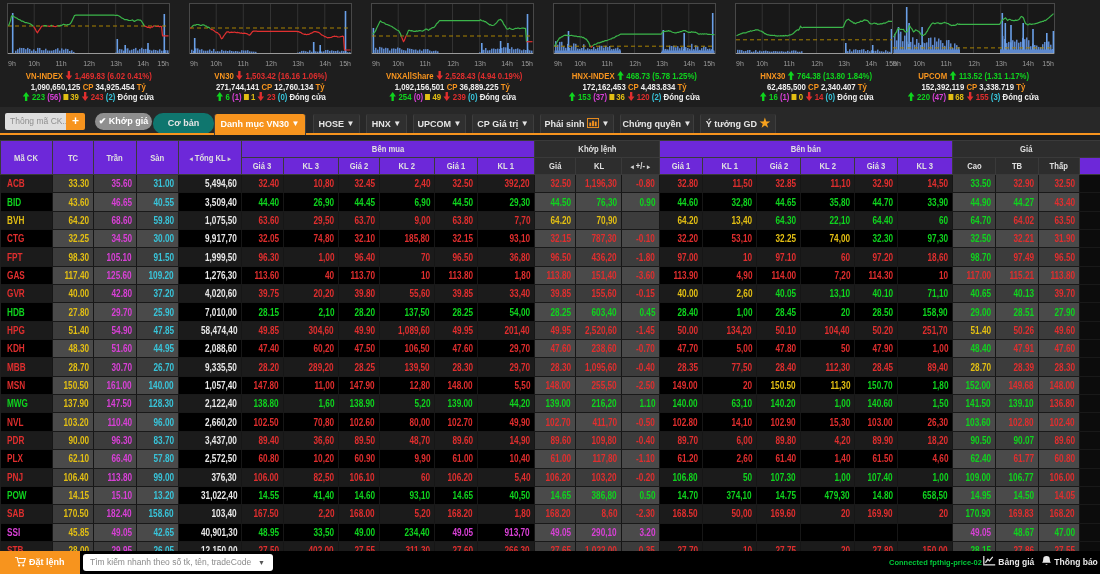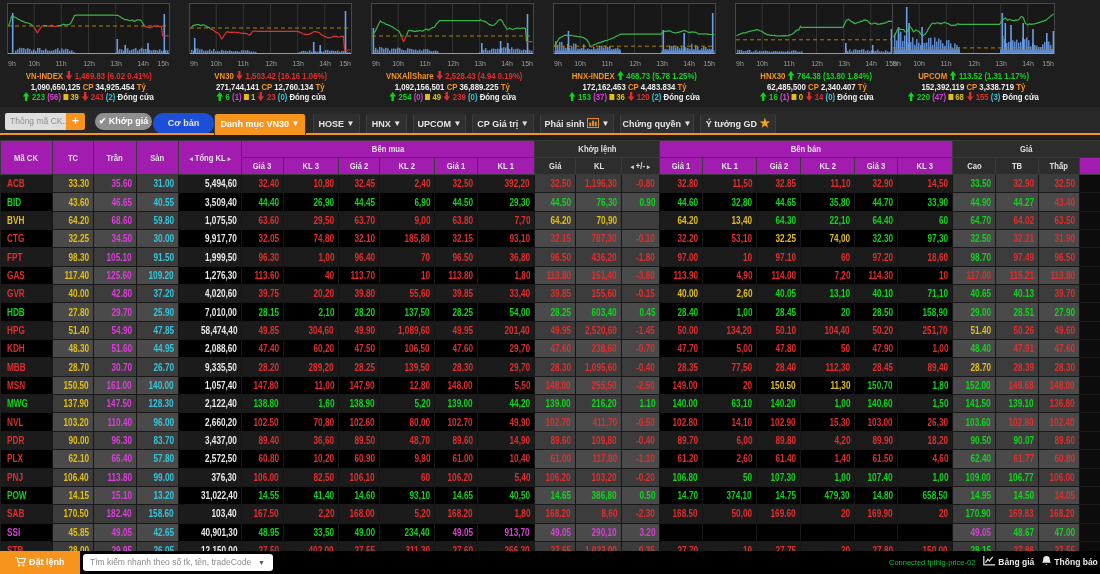--- a/index.html
+++ b/index.html
@@ -16,30 +16,30 @@
 #menubar { position:absolute; left:0; top:107px; width:1100px; height:26px; background:#282828; }
 #menuline { position:absolute; left:0; top:133px; width:1100px; height:2px; background:#f7941e; z-index:3; }
 .mi { position:absolute; top:6px; height:17px; line-height:17px; }
 #inputck { left:5px; width:61px; background:#dedede; border:none; border-radius:2px 0 0 2px;
   color:#8f8f8f; font-size:8.5px; padding-left:5px; white-space:nowrap; overflow:hidden; }
 #plusbtn { left:66px; width:19px; background:#f7941e; border-radius:0 2px 2px 0; color:#fff;
   font-weight:bold; text-align:center; font-size:12px; }
 #pillbg { left:95px; width:57px; background:#8f8f8f; border-radius:9px; color:#fff; font-size:9px;
   font-weight:bold; text-align:center; }
 #coban { left:153px; width:61px; top:6px; height:21px; line-height:21px; color:#e5e5e5; font-size:9px;
-  font-weight:bold; text-align:center; background:#1d4ed8; border-radius:10px; }
+  font-weight:bold; text-align:center; background:#0f766e; border-radius:10px; }
 .tab { position:absolute; top:7px; height:19px; line-height:19px; background:#2f2f2f; color:#e5e5e5;
   font-size:9px; font-weight:bold; text-align:center; border-radius:2px 2px 0 0; border-left:1px solid #3e3e3e; border-right:1px solid #3e3e3e;}
 .tabact { background:#f7941e; color:#fff; height:21px; z-index:4; border-radius:3px 3px 0 0; }
 .dn { font-size:8px; vertical-align:0.5px; }
 
 #tablewrap { position:absolute; left:0; top:140px; width:1100px; height:411px; overflow:hidden; }
 table.board { border-collapse:collapse; table-layout:fixed; width:1100px; }
 table.board th, table.board td { overflow:hidden; white-space:nowrap; }
-.h1 th, .h2 th { height:17px; background:#a21caf; color:#e0e0e0; font-size:9px; font-weight:bold;
+.h1 th, .h2 th { height:17px; background:#6d28d9; color:#e0e0e0; font-size:9px; font-weight:bold;
   border:1px solid #3a3a3a; text-align:center; }
 .h1 th span.hx, .h2 th span.hx { display:inline-block; transform:scaleX(0.85); transform-origin:50% 50%; }
 th.hk { background:#2d2d2d; }
 .arr { font-size:7px; color:#cfcfcf; }
 td { height:18.35px; font-size:10px; font-weight:bold; border-right:1px solid #161616; border-bottom:1px solid #191919; }
 .tx { display:inline-block; transform:scaleX(0.82); }
 td.n .tx { transform-origin:100% 50%; }
 td.sym .tx { transform-origin:0 50%; }
 td.sym { text-align:left; padding-left:6px; font-size:10px; }
 td.n { text-align:right; padding-right:4px; }
@@ -47,21 +47,21 @@
 .rb { background:#000000; }
 .ga { background:#3c3c3c; }
 .gb { background:#4a4a4a; }
 
 #botbar { position:absolute; left:0; top:551px; width:1100px; height:23px; background:#000; }
 #datlenh { position:absolute; left:0; top:0; width:80px; height:23px; background:#f7941e;
   color:#fff; font-size:9px; font-weight:bold; text-align:center; line-height:23px; }
 #search { position:absolute; left:83px; top:3px; width:190px; height:17px; background:#fff; border-radius:3px;
   color:#8a8a8a; font-size:8.5px; line-height:17px; padding-left:7px; }
 #searcharr { position:absolute; right:8px; top:0; color:#555; font-size:7px; }
-#conn { position:absolute; left:889px; top:0; height:17px; line-height:23px; color:#00c838; font-size:7.5px; }
+#conn { position:absolute; left:889px; top:0; height:17px; line-height:23px; color:#00c838; font-size:7.5px;font-weight:bold; }
 #bgia { white-space:nowrap; position:absolute; left:983px; top:0; height:23px; line-height:23px; color:#e8e8e8; font-size:8.5px; font-weight:bold; }
 #tbao { white-space:nowrap; position:absolute; left:1041px; top:0; height:23px; line-height:23px; color:#e8e8e8; font-size:8.5px; font-weight:bold; }
 </style></head>
 <body>
 <div id="stage">
 <div class="panel" style="left:7px">
 <svg width="163" height="66" style="display:block">
         <rect x="0.5" y="0.5" width="162.0" height="50.0" fill="#181818" stroke="#484848" stroke-width="1"></rect>
         <line x1="27.2" y1="1" x2="27.2" y2="50.0" stroke="#333333" stroke-width="1"></line>
         <line x1="54.3" y1="1" x2="54.3" y2="50.0" stroke="#333333" stroke-width="1"></line>

